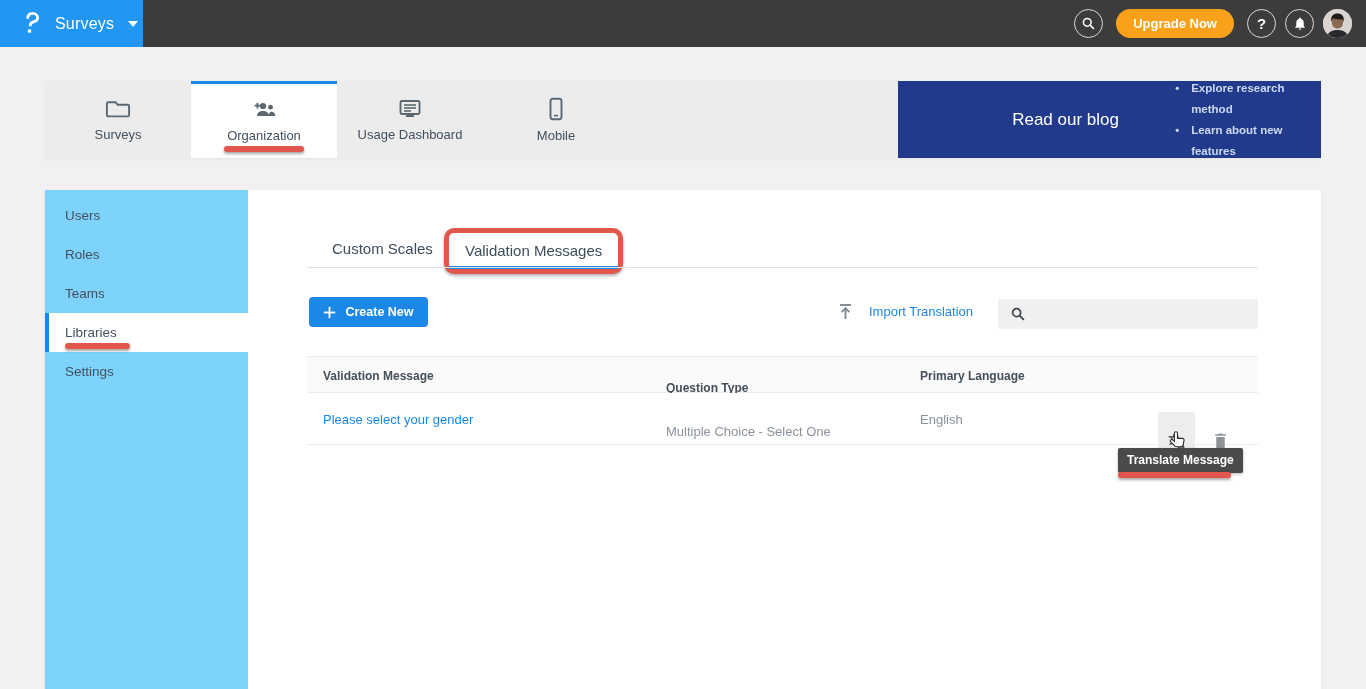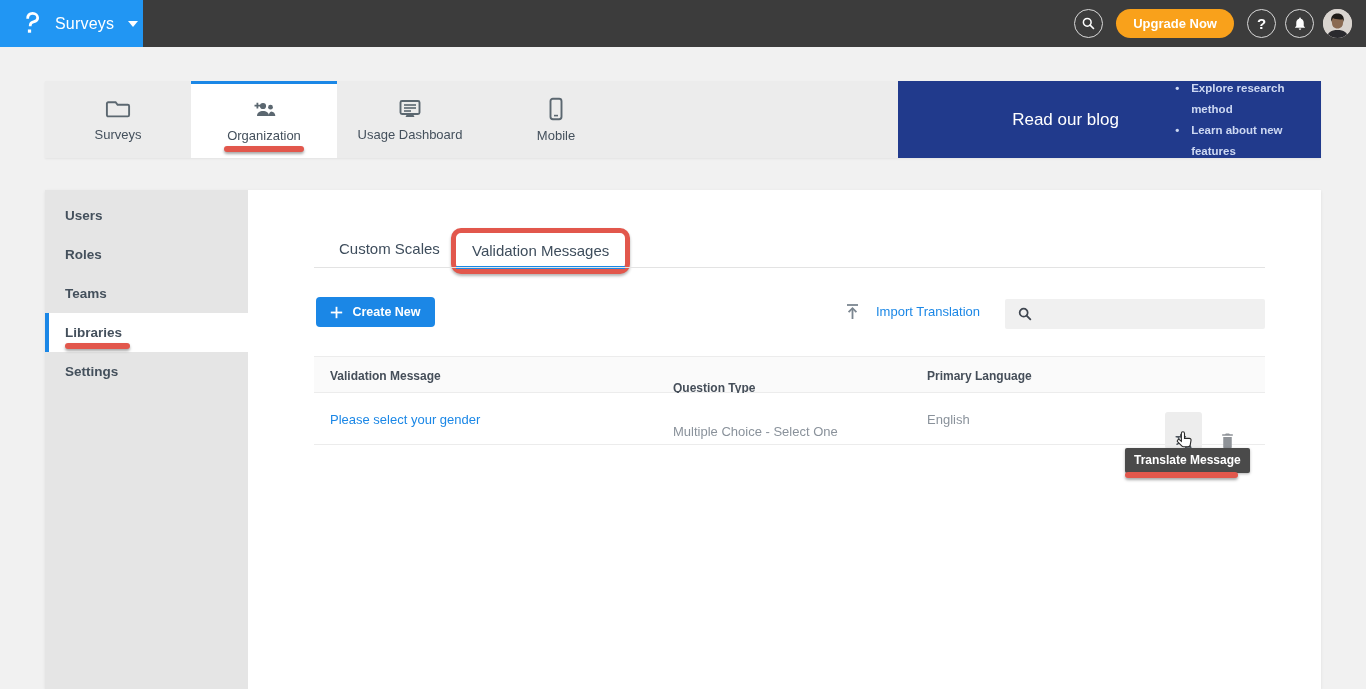--- a/index.html
+++ b/index.html
@@ -55,29 +55,29 @@
     position:absolute; right:0; top:0; width:423px; height:77px; background:#213a8c;
     display:flex; align-items:center;
   }
   .blog-title { margin-left:76px; width:195px; text-align:center; color:#ffffff; font-size:17px; }
   .blog-bullets { margin-left:18px; list-style:none; }
   .blog-bullets li { color:#cdd8f2; font-size:11.5px; font-weight:bold; line-height:21px; position:relative; padding-left:16px; }
   .blog-bullets li::before { content:"•"; position:absolute; left:0; color:#cdd8f2; }
 
   
   .main-panel { position:absolute; left:45px; top:190px; width:1276px; height:499px; background:#fff; box-shadow:0 1px 3px rgba(0,0,0,.08); }
-  .side-nav { position:absolute; left:0; top:0; width:203px; height:499px; background:#e5e5e5; padding-top:6px;font-weight:bold; }
+  .side-nav { position:absolute; left:0; top:0; width:203px; height:499px; background:#7dd3fc; padding-top:6px; }
   .side-item {
     height:39px; line-height:39px; padding-left:20px; font-size:13.5px; color:#44505c;
     cursor:pointer; position:relative;
   }
   .side-item.active { background:#fff; border-left:4px solid #1b87e6; padding-left:16px; }
   .side-item .annot-underline { left:16px; bottom:3px; width:65px; }
 
-  .content { position:absolute; left:210px; top:0; width:1073px; height:499px; }
+  .content { position:absolute; left:203px; top:0; width:1073px; height:499px; }
 
   .ct-tab { position:absolute; font-size:15px; color:#3e4d5c; cursor:pointer; }
   .ct-tab-scales { left:84px; top:50px; }
   .vm-annot-box {
     position:absolute; left:196px; top:38px; border:5px solid #e2574c; border-radius:10px;
     box-shadow:0 2px 3px rgba(0,0,0,.3); background:#fff; padding:0;
   }
   .vm-tab { position:static; display:block; padding:9px 16px 7px 16px; border-bottom:3px solid #1b87e6; }
   .ct-divider { position:absolute; left:59px; width:951px; top:77px; height:1px; background:#e3e3e3; }
 

